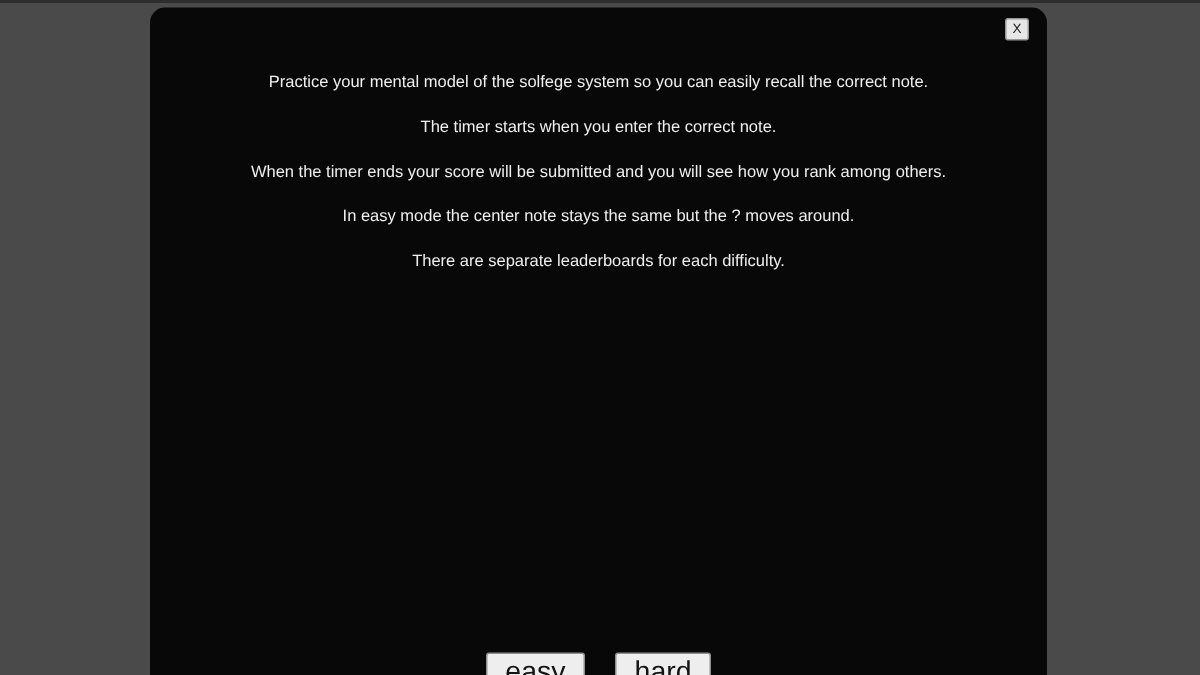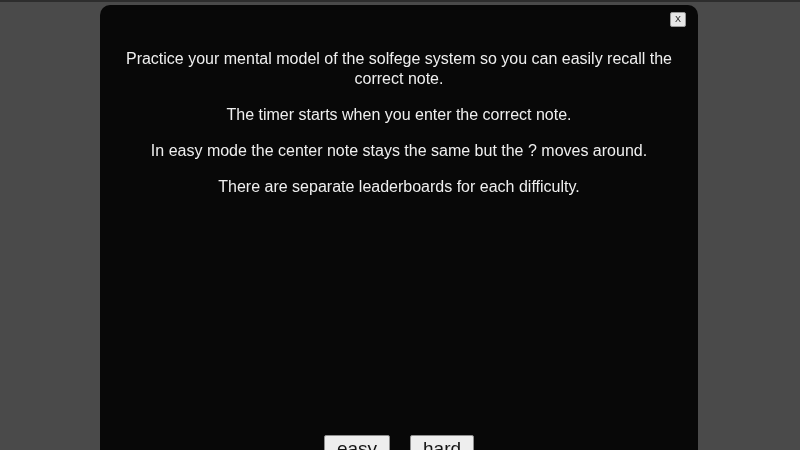--- a/index.html
+++ b/index.html
@@ -49,21 +49,21 @@
     color: #222222;
     font-family: "Liberation Sans", sans-serif;
     font-size: 9px;
     line-height: 13px;
     text-align: center;
     cursor: pointer;
   }
   .modal p {
     margin: 16px 0;
     color: #efefef;
-    font-size: 16px;
+    font-size: 11px;
     line-height: 1.25;
     text-align: center;
     font-weight: 400;
   }
   .difficulty-buttons {
     position: absolute;
     top: 430px;
     left: 0;
     width: 100%;
     display: flex;
@@ -88,20 +88,21 @@
   <div class="top-edge"></div>
 
   <div class="modal">
     <button class="close-btn">X</button>
 
     <p>Practice your mental model of the solfege system so you can easily recall the correct note.</p>
 
     <p>The timer starts when you enter the correct note.</p>
 
 
+    <p>When the timer ends your score will be submitted and you will see how you rank among others.</p>
 
     <p>In easy mode the center note stays the same but the ? moves around.</p>
 
     <p>There are separate leaderboards for each difficulty.</p>
 
 
     <div class="difficulty-buttons">
       <button>easy</button>
       <button>hard</button>
     </div>

